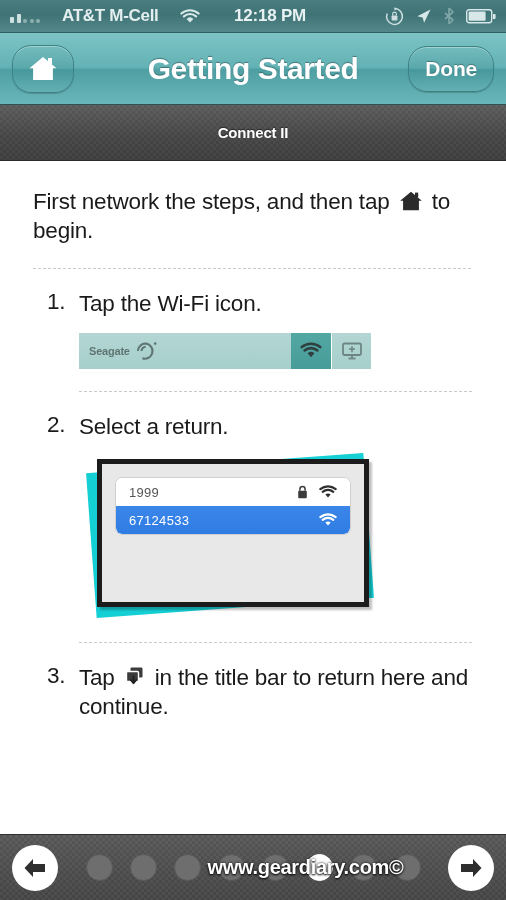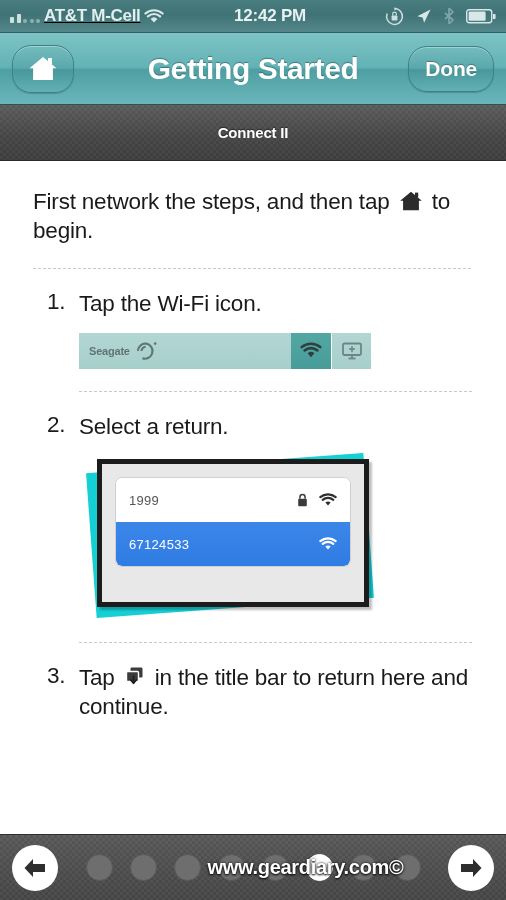--- a/index.html
+++ b/index.html
@@ -25,21 +25,21 @@
   .status-bar {
     height: 33px;
     flex: 0 0 33px;
     background: linear-gradient(to bottom, #4a7d80 0%, #3f7376 45%, #54878a 100%);
     display: flex;
     align-items: center;
     padding: 0 10px;
     position: relative;
     border-bottom: 1px solid #2f5f62;
   }
-  .sb-left { display: flex; align-items: center; gap: 4px; text-decoration: underline; }
+  .sb-left { display: flex; align-items: center; gap: 22px; }
   .sb-right { display: flex; align-items: center; gap: 11px; margin-left: auto; }
 
   .signal-bars { display: flex; align-items: flex-end; gap: 2.5px; height: 14px; }
   .signal-bars i { display: block; width: 4px; border-radius: 1px; background: #cfe0e0; }
   .signal-bars i.b1 { height: 6px; }
   .signal-bars i.b2 { height: 9px; }
   .signal-bars i.d  { height: 4px; background: #8fb0b1; border-radius: 2px; }
 
   .carrier {
     color: #e3eeee;
@@ -242,21 +242,21 @@
     box-shadow: 3px 3px 2px rgba(0,0,0,0.25);
     padding: 13px;
   }
   .net-list {
     background: #ffffff;
     border: 1px solid #cfcfcf;
     border-radius: 7px;
     overflow: hidden;
   }
   .net-row {
-    height: 44px;
+    height: 28px;
     display: flex;
     align-items: center;
     padding: 0 13px;
     font-size: 13px;
     letter-spacing: 0.3px;
   }
   .net-row.normal { color: #555555; background: #ffffff; }
   .net-row.selected {
     color: #ffffff;
     background: linear-gradient(to bottom, #3b86e8 0%, #2f7ce4 100%);
@@ -336,21 +336,21 @@
       <span>
         <svg class="icon-svg" width="20" height="15" viewBox="0 0 20 15">
           <path d="M10 13.6 L6.6 9.9 a5 5 0 0 1 6.8 0 Z" fill="#d8e8e8"></path>
           <path d="M3.9 7.4 a9 9 0 0 1 12.2 0" stroke="#d8e8e8" stroke-width="2.2" fill="none" stroke-linecap="round"></path>
           <path d="M1.4 4.5 a13 13 0 0 1 17.2 0" stroke="#d8e8e8" stroke-width="2.2" fill="none" stroke-linecap="round"></path>
         </svg>
       </span>
     </div>
 
     <div class="clock">
-      <span>12:42 PM</span>
+      <span>12:18 PM</span>
     </div>
 
     <div class="sb-right">
       <span>
         <svg class="icon-svg" width="19" height="19" viewBox="0 0 19 19">
           <path d="M9.5 1.6 a7.9 7.9 0 1 1 -7.3 4.9" stroke="#cfe0e0" stroke-width="1.5" fill="none"></path>
           <path d="M9.5 0.2 l0 3.2 l2.6 -1.6 Z" fill="#cfe0e0"></path>
           <rect x="6.6" y="8.4" width="5.8" height="5" rx="0.9" fill="#cfe0e0"></rect>
           <path d="M7.7 8.4 v-1.5 a1.8 1.8 0 0 1 3.6 0 v1.5" stroke="#cfe0e0" stroke-width="1.2" fill="none"></path>
         </svg>

